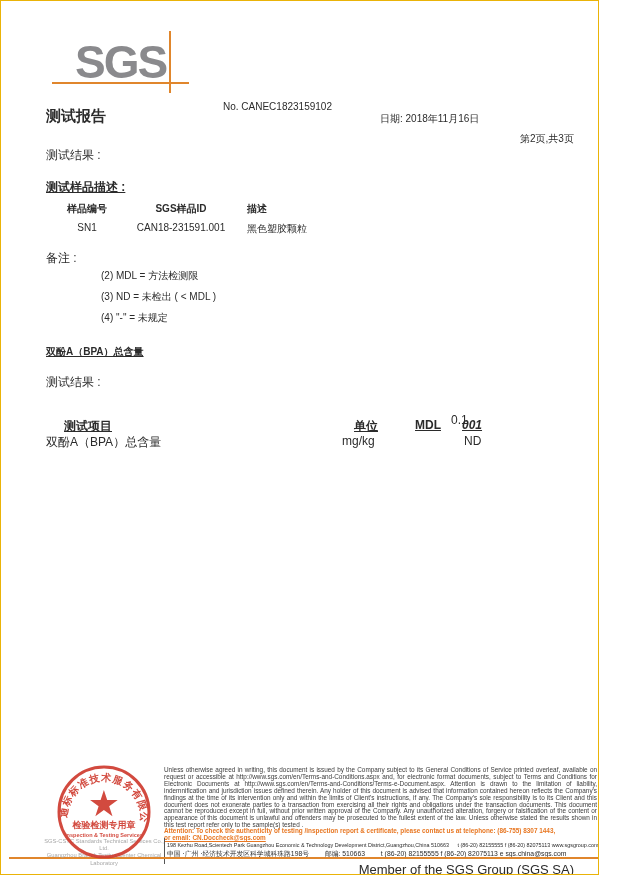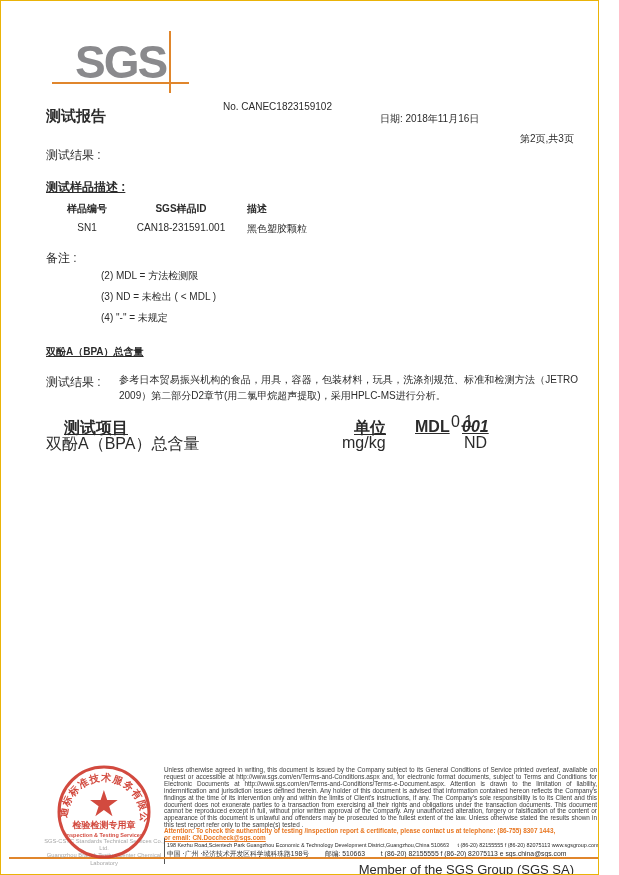--- a/index.html
+++ b/index.html
@@ -48,21 +48,21 @@
   .sample-table .row + .row { margin-top: 6px; }
 
   .notes-label { left: 45px; top: 249px; }
   .notes-list  { left: 100px; top: 264px; font-size: 10px; line-height: 21px; list-style: none; }
 
   .bpa-title { left: 45px; top: 344px; font-size: 10px; font-weight: bold; text-decoration: underline; }
 
   .method-label { left: 45px; top: 373px; }
   .method-text  { left: 118px; top: 371px; width: 459px; font-size: 10px; line-height: 16px; text-align: justify; }
 
-  .rt-cell { font-size: 16px; }
+  .rt-cell { font-size: 12px; }
   .rt-hdr  { font-weight: bold; text-decoration: underline; }
   .rt-h-item { left: 63px;  top: 417px; }
   .rt-h-unit { left: 353px; top: 417px; }
   .rt-h-mdl  { left: 414px; top: 417px; text-align: right; }
   .rt-h-001  { left: 461px; top: 417px; font-style: italic; }
   .rt-r-item { left: 45px;  top: 433px; }
   .rt-r-unit { left: 341px; top: 433px; text-align: right; }
   .rt-r-mdl  { left: 418px; top: 412px; padding-left: 32px; }
   .rt-r-001  { left: 463px; top: 433px; }
 
@@ -133,21 +133,20 @@
 
   <div class="abs label notes-label">备注 :</div>
   <ul class="abs notes-list">
     <li>(2) MDL = 方法检测限</li>
     <li>(3) ND = 未检出 ( &lt; MDL )</li>
     <li>(4) "-" = 未规定</li>
   </ul>
 
   <div class="abs bpa-title">双酚A（BPA）总含量</div>
   <div class="abs label method-label">测试结果 :</div>
-  <div class="abs method-text">参考日本贸易振兴机构的食品，用具，容器，包装材料，玩具，洗涤剂规范、标准和检测方法（JETRO 2009）第二部分D2章节(用二氯甲烷超声提取)，采用HPLC-MS进行分析。</div>
 
   <div class="abs rt-cell rt-hdr rt-h-item">测试项目</div>
   <div class="abs rt-cell rt-hdr rt-h-unit">单位</div>
   <div class="abs rt-cell rt-hdr rt-h-mdl">MDL</div>
   <div class="abs rt-cell rt-hdr rt-h-001">001</div>
   <div class="abs rt-cell rt-r-item">双酚A（BPA）总含量</div>
   <div class="abs rt-cell rt-r-unit">mg/kg</div>
   <div class="abs rt-cell rt-r-mdl">0.1</div>
   <div class="abs rt-cell rt-r-001">ND</div>
 

